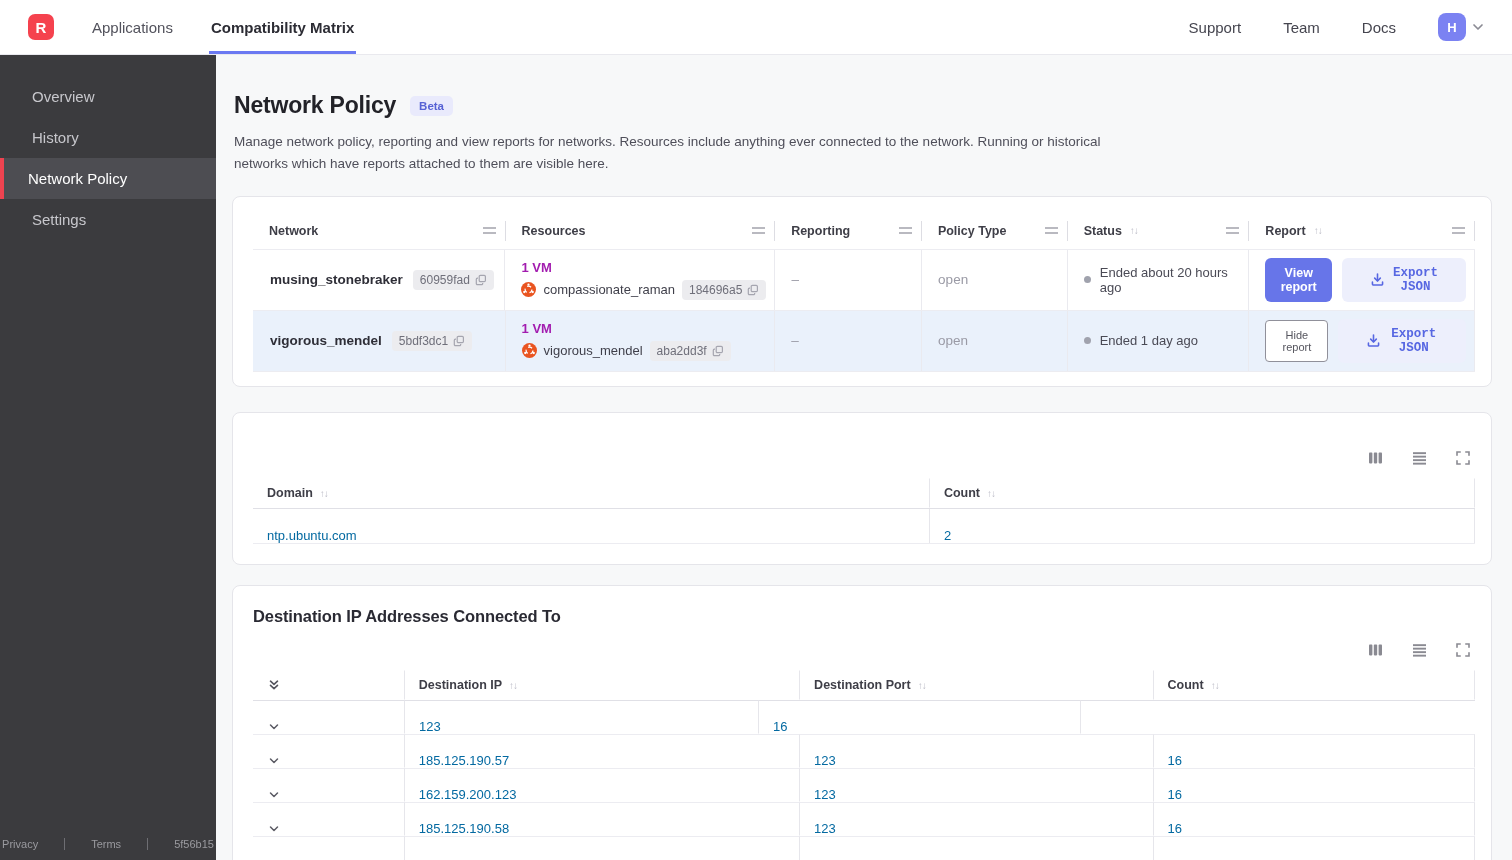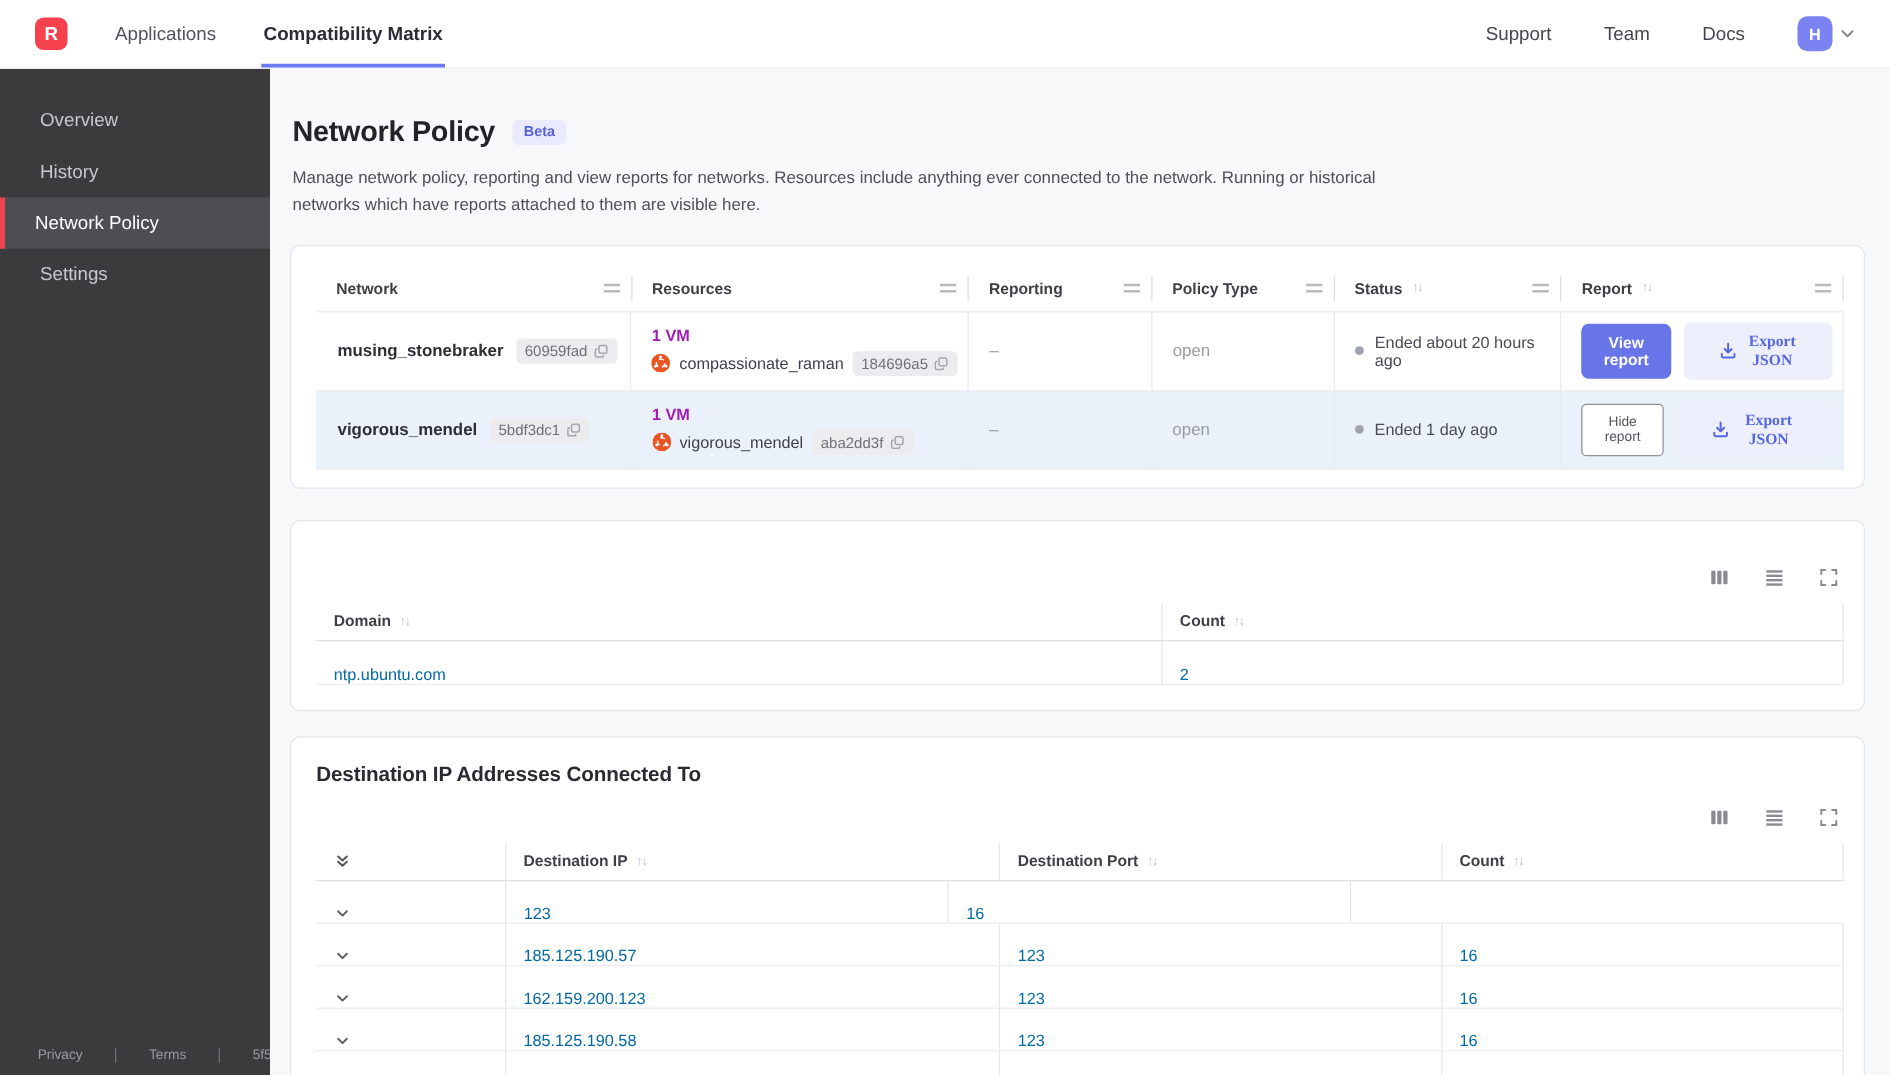--- a/index.html
+++ b/index.html
@@ -36,21 +36,21 @@
     position:absolute; top:55px; left:0; width:216px; height:805px; background:#3b3b3e;
   }
   .side-list { padding-top:21px; }
   .side-item {
     height:41px; display:flex; align-items:center; padding-left:28px; font-size:15px;
     color:#c7c7cc; cursor:pointer; border-left:4px solid transparent;
   }
   .side-item.active { background:#4d4d52; color:#fff; border-left-color:#ee4350; padding-left:24px; }
   .side-footer {
     position:absolute; bottom:10px; left:0; width:100%; display:flex; align-items:center;
-    justify-content:center; gap:26px; font-size:11px; color:#9a9a9f;margin-left:28px;
+    justify-content:center; gap:26px; font-size:11px; color:#9a9a9f;
   }
   .side-footer .sep { width:1px; height:12px; background:#6e6e73; }
   .side-footer span { cursor:default; }
   .side-footer .lnk { cursor:pointer; }
   
   .main {
     position:absolute; top:55px; left:216px; width:1296px; height:805px;
     overflow:hidden; padding:37px 20px 0 16px; background:#f7f8f9;
   }
   .title-row { display:flex; align-items:center; gap:14px; margin-left:2px; }
@@ -105,21 +105,21 @@
     background:#6775e9; color:#ffffff; border:none; border-radius:6px; padding:8px 13px;
     font-size:12.5px; font-weight:bold; cursor:pointer; font-family:inherit;
   }
   .btn-outline {
     background:#fff; color:#55555e; border:1px solid #90909a; border-radius:4px;
     padding:8px 12px; font-size:11px; cursor:pointer; font-family:inherit;
   }
   .export-btn {
     display:inline-flex; align-items:center; gap:8px; background:#edeffc; color:#5767e2;
     border:none; border-radius:6px; padding:8px 28px; font-size:12.5px; font-weight:bold;
-    cursor:pointer; font-family:Liberation Serif, serif;
+    cursor:pointer; font-family:Liberation Mono, monospace;
   }
   
   .card2 { margin-top:25px; padding:21px 16px 20px 20px; }
   .card3 { margin-top:20px; padding:21px 16px 40px 20px; height:330px; }
   .card-title { font-size:16.5px; font-weight:bold; color:#2a2a33; letter-spacing:-0.1px; }
   .card-tools { display:flex; justify-content:flex-end; align-items:center; gap:27px; margin:16px 4px 0 0; }
   .tool { cursor:pointer; display:flex; }
   .stable { margin-top:13px; }
   .sthead { display:flex; border-bottom:1px solid #e0e0e6; }
   .sth {

